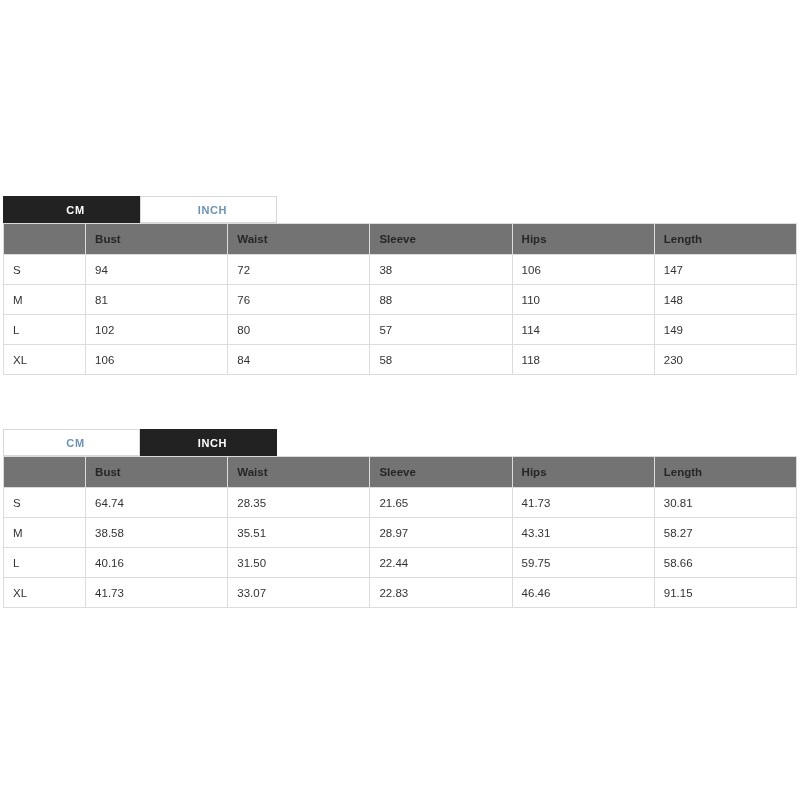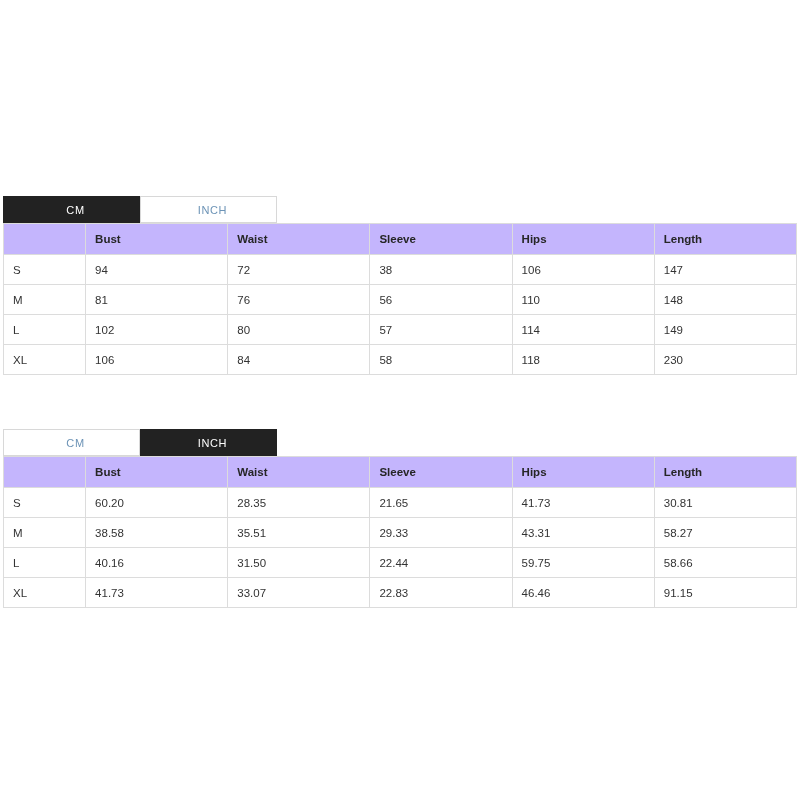--- a/index.html
+++ b/index.html
@@ -38,21 +38,21 @@
     height: 27px;
     box-sizing: border-box;
   }
   .tab {
     flex: 0 0 137px;
     width: 137px;
     height: 27px;
     line-height: 27px;
     text-align: center;
     font-size: 11px;
-    font-weight: normal;
+    font-weight: bold;
     letter-spacing: 0.6px;
     box-sizing: border-box;
     cursor: pointer;
     user-select: none;
     padding-left: 8px;
   }
   .tab.active {
     background: #222222;
     color: #ffffff;
     border: 1px solid #222222;
@@ -73,21 +73,21 @@
   table.size-table td {
     border: 1px solid #dcdcdc;
     height: 30px;
     padding: 0 0 0 9px;
     font-size: 11.5px;
     text-align: left;
     vertical-align: middle;
     box-sizing: border-box;
   }
   table.size-table thead th {
-    background: #c4b5fd;
+    background: #737373;
     font-weight: bold;
     color: #262626;
     height: 31px;
   }
   table.size-table tbody td {
     background: #ffffff;
     color: #333333;
     font-weight: normal;
   }
   table.size-table tbody td.size-col {
@@ -127,21 +127,21 @@
           <td>94</td>
           <td>72</td>
           <td>38</td>
           <td>106</td>
           <td>147</td>
         </tr>
         <tr>
           <td class="size-col">M</td>
           <td>81</td>
           <td>76</td>
-          <td>56</td>
+          <td>88</td>
           <td>110</td>
           <td>148</td>
         </tr>
         <tr>
           <td class="size-col">L</td>
           <td>102</td>
           <td>80</td>
           <td>57</td>
           <td>114</td>
           <td>149</td>
@@ -174,31 +174,31 @@
           <th class="col-data">Bust</th>
           <th class="col-data">Waist</th>
           <th class="col-data">Sleeve</th>
           <th class="col-data">Hips</th>
           <th class="col-data">Length</th>
         </tr>
       </thead>
       <tbody>
         <tr>
           <td class="size-col">S</td>
-          <td>60.20</td>
+          <td>64.74</td>
           <td>28.35</td>
           <td>21.65</td>
           <td>41.73</td>
           <td>30.81</td>
         </tr>
         <tr>
           <td class="size-col">M</td>
           <td>38.58</td>
           <td>35.51</td>
-          <td>29.33</td>
+          <td>28.97</td>
           <td>43.31</td>
           <td>58.27</td>
         </tr>
         <tr>
           <td class="size-col">L</td>
           <td>40.16</td>
           <td>31.50</td>
           <td>22.44</td>
           <td>59.75</td>
           <td>58.66</td>

